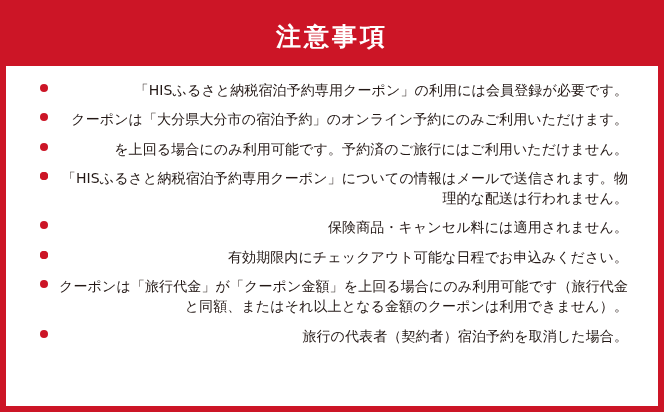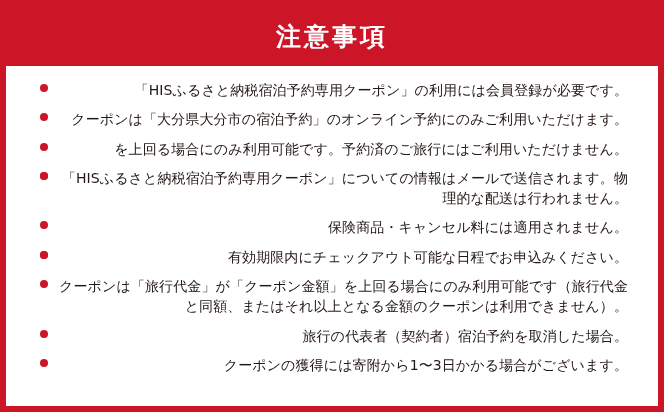--- a/index.html
+++ b/index.html
@@ -81,16 +81,15 @@
       <li><span class="bullet"></span><span>「HISふるさと納税宿泊予約専用クーポン」の利用には会員登録が必要です。</span></li>
       <li><span class="bullet"></span><span>クーポンは「大分県大分市の宿泊予約」のオンライン予約にのみご利用いただけます。</span></li>
       <li><span class="bullet"></span><span>を上回る場合にのみ利用可能です。予約済のご旅行にはご利用いただけません。</span></li>
       <li><span class="bullet"></span></li>
       <li><span class="bullet"></span><span>「HISふるさと納税宿泊予約専用クーポン」についての情報はメールで送信されます。物理的な配送は行われません。</span></li>
       <li><span class="bullet"></span><span>保険商品・キャンセル料には適用されません。</span></li>
       <li><span class="bullet"></span></li>
       <li><span class="bullet"></span><span>有効期限内にチェックアウト可能な日程でお申込みください。</span></li>
       <li><span class="bullet"></span><span>クーポンは「旅行代金」が「クーポン金額」を上回る場合にのみ利用可能です（旅行代金と同額、またはそれ以上となる金額のクーポンは利用できません）。</span></li>
       <li><span class="bullet"></span><span>旅行の代表者（契約者）宿泊予約を取消した場合。</span></li>
-      <li><span class="bullet"></span><span>クーポンの獲得には寄附から1〜3日かかる場合がございます。</span></li>
     </ul>
   </div>
 </div>
 
 </body></html>

